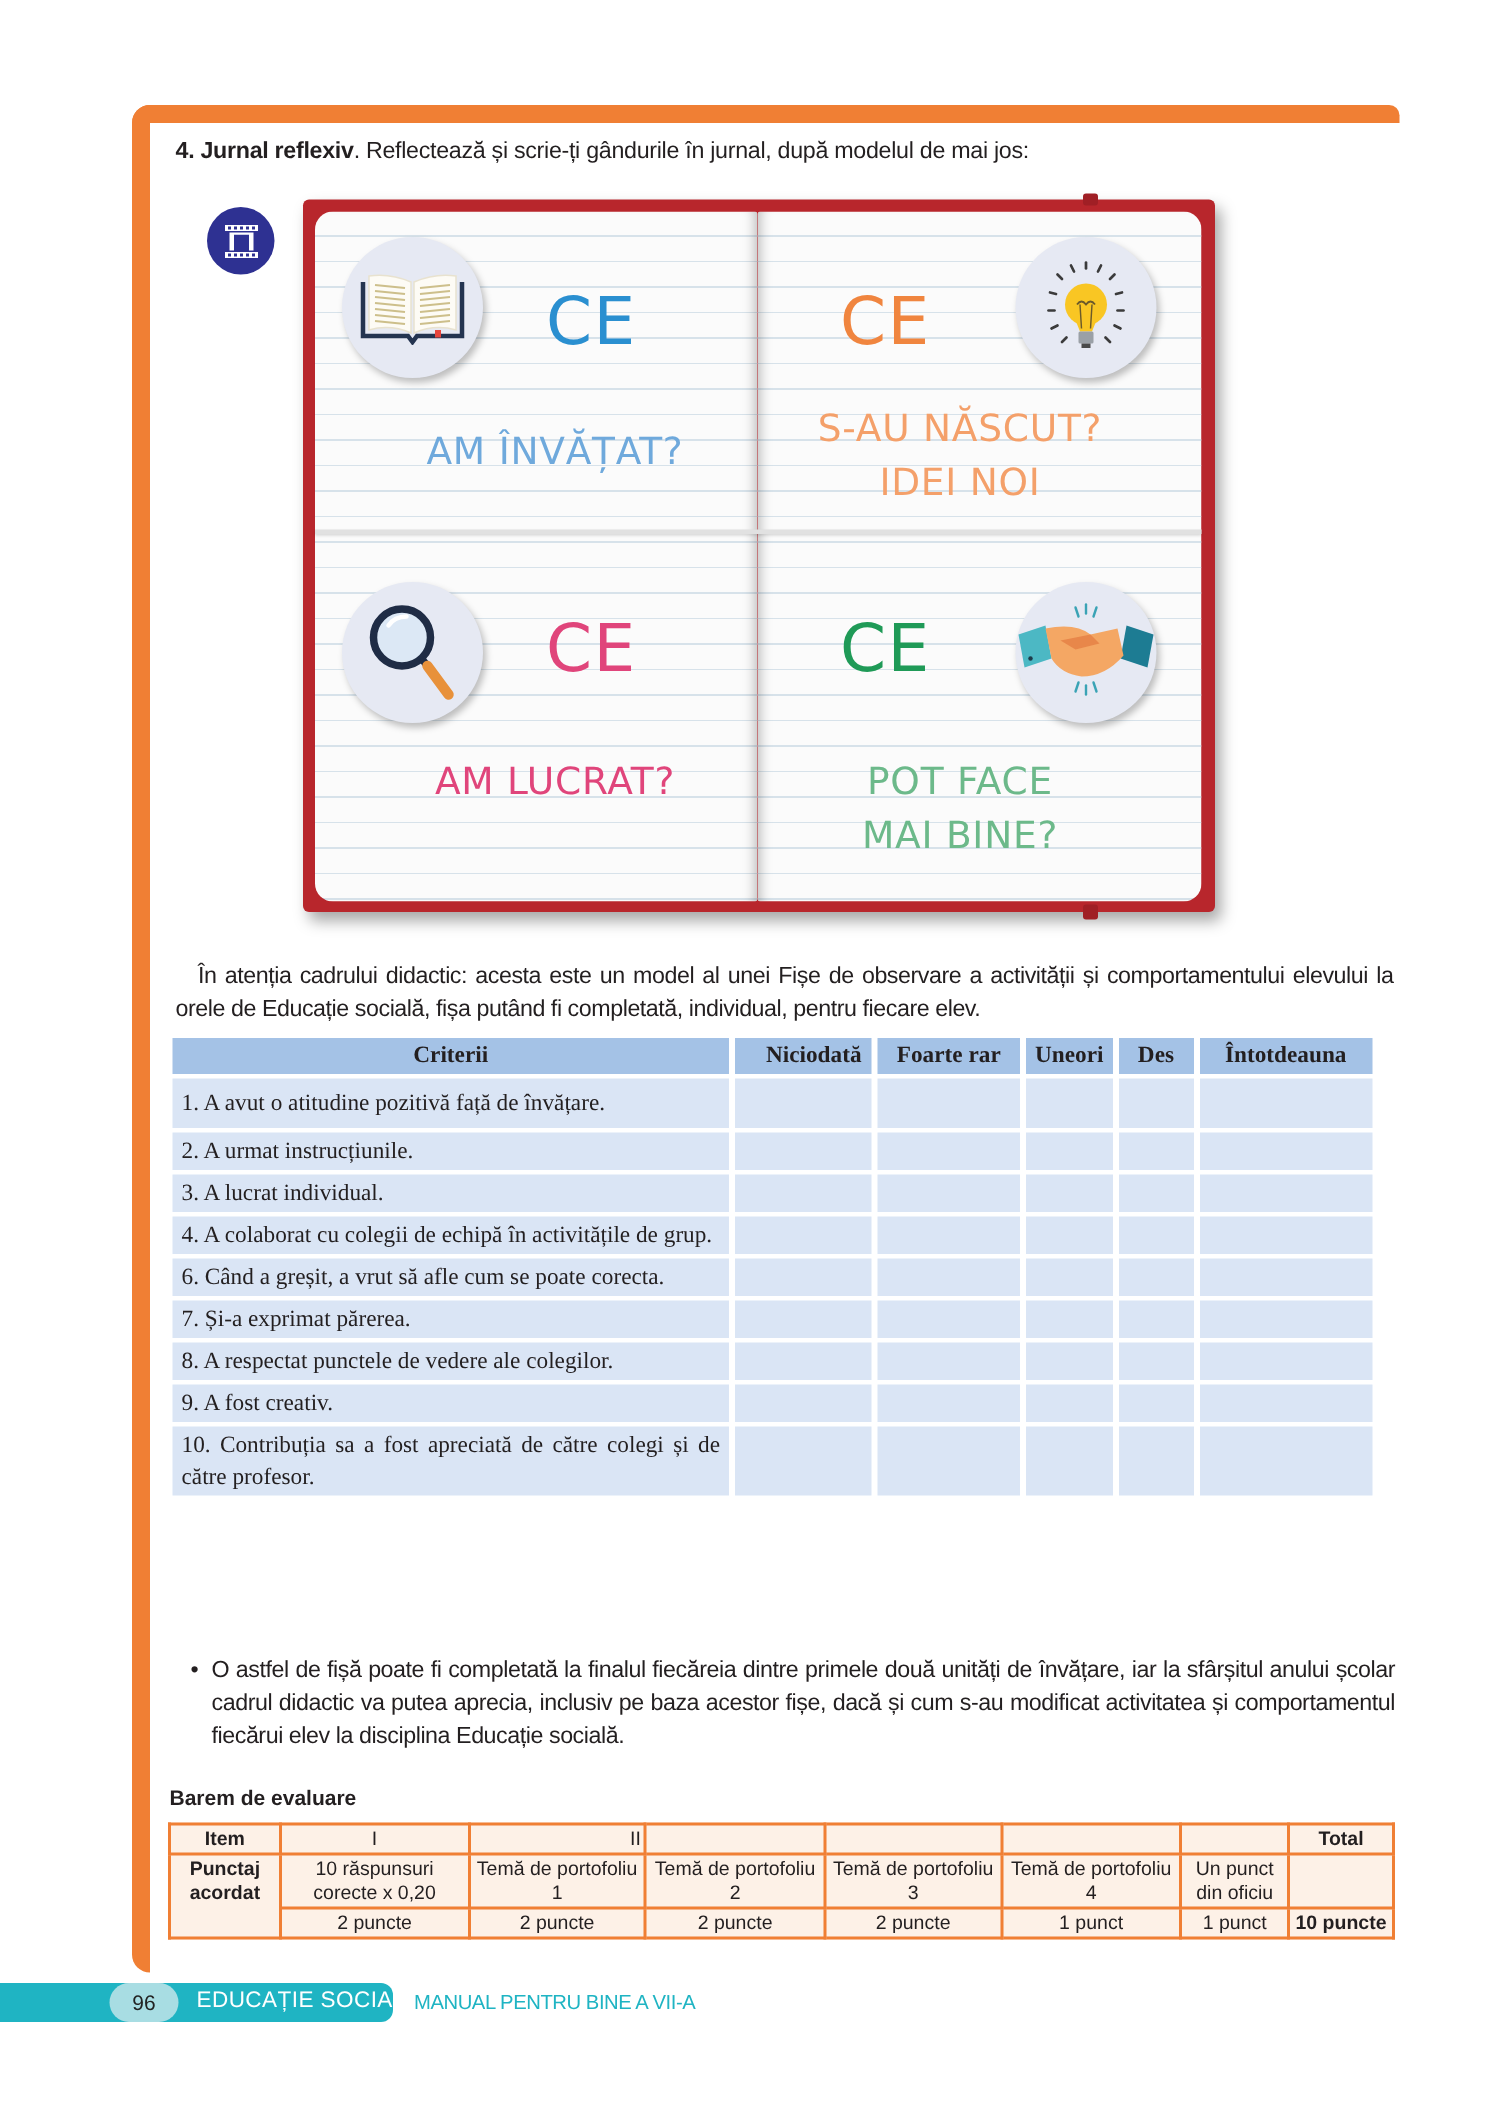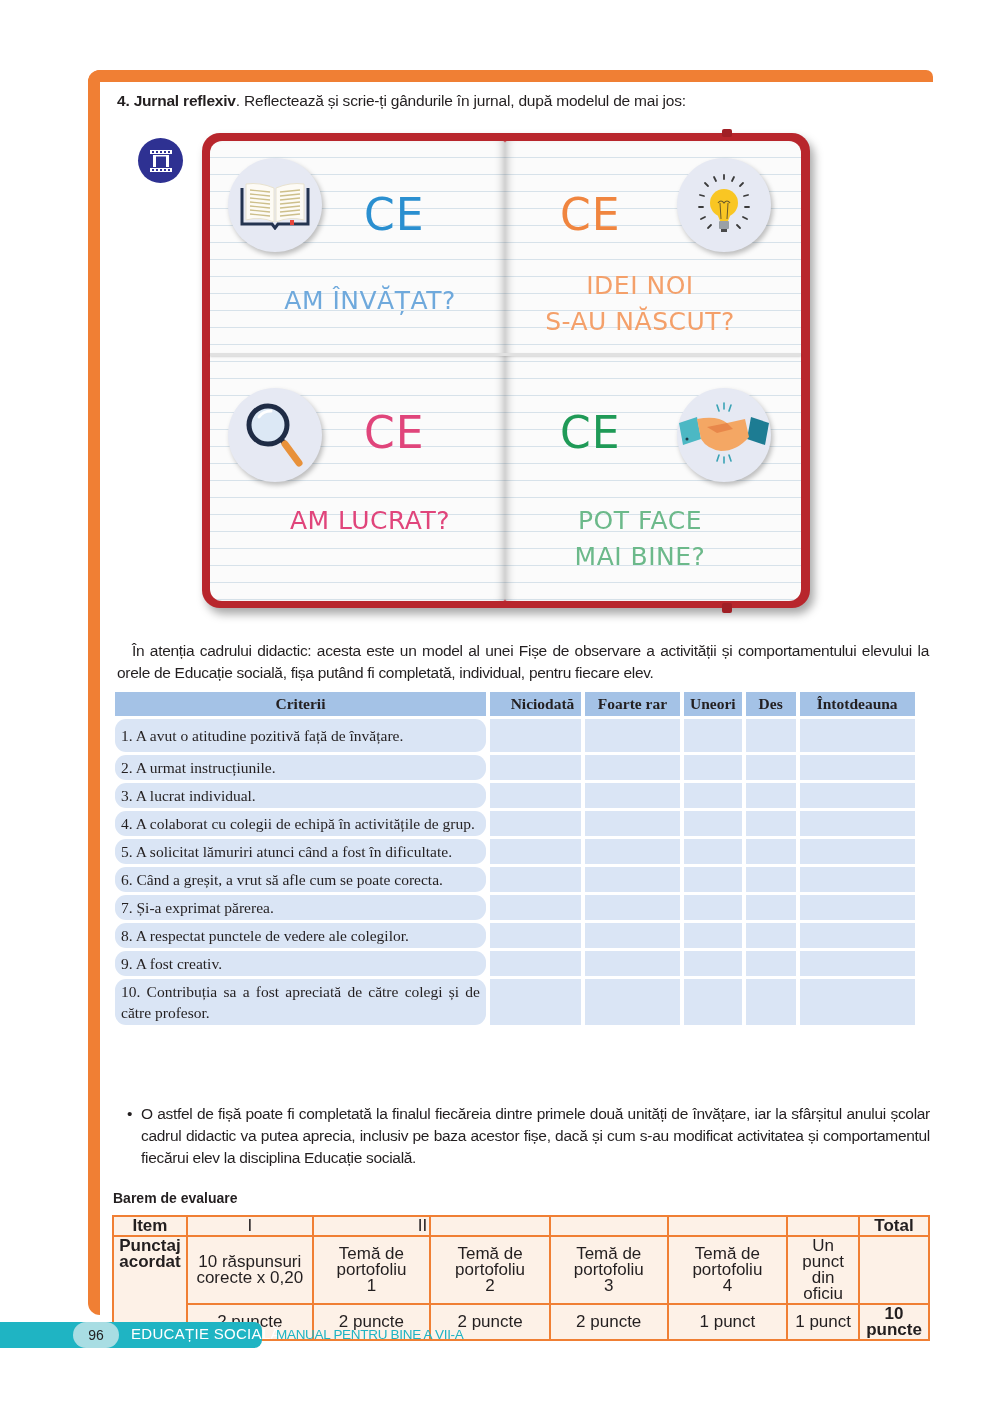--- a/index.html
+++ b/index.html
@@ -9,48 +9,48 @@
   
   .frame-top { position: absolute; left: 88px; top: 70px; width: 845px; height: 12px; background: #f07f34; border-radius: 14px 8px 0 0; }
   .frame-left { position: absolute; left: 88px; top: 70px; width: 12px; height: 1245px; background: #f07f34; border-radius: 14px 0 0 14px; }
 
   .task-title { position: absolute; left: 117px; top: 92px; font-size: 15.5px; letter-spacing: -0.2px; }
   .task-title b { font-weight: bold; }
 
   .film-icon { position: absolute; left: 138px; top: 138px; width: 45px; height: 45px; border-radius: 50%; background: #2e3192; display: flex; align-items: center; justify-content: center; }
 
   
-  .notebook { position: absolute; left: 202px; top: 133px; width: 608px; height: 475px; background: #b8262c; border-radius: 18px; box-shadow: 4px 6px 10px rgba(0,0,0,0.35); }
+  .notebook { position: absolute; left: 202px; top: 133px; width: 608px; height: 475px; background: #b8262c; border-radius: 4px; box-shadow: 4px 6px 10px rgba(0,0,0,0.35); }
   .page { position: absolute; top: 8px; height: 460px; background-color: #fbfbfb;
     background-image: repeating-linear-gradient(to bottom, transparent 0px, transparent 16px, #d7e2ea 16px, #d7e2ea 17px); }
   .page.left { left: 8px; width: 295px; border-radius: 12px 2px 2px 12px; box-shadow: inset -8px 0 8px -6px rgba(0,0,0,0.25); }
   .page.right { left: 303px; width: 296px; border-radius: 2px 12px 12px 2px; box-shadow: inset 8px 0 8px -6px rgba(0,0,0,0.25); }
   .hsep { position: absolute; left: 8px; top: 220px; width: 591px; height: 3px; background: #e1e1e1; box-shadow: 0 1px 2px rgba(0,0,0,0.15); }
   .ribbon { position: absolute; left: 520px; top: -4px; width: 10px; height: 8px; background: #a01f25; border-radius: 2px; }
   .ribbon.bottom { top: 470px; height: 10px; }
 
   .circle { position: absolute; width: 94px; height: 94px; border-radius: 50%; background: #e6e9f3; box-shadow: 2px 3px 5px rgba(0,0,0,0.25); display: flex; align-items: center; justify-content: center; }
   .ce { position: absolute; font-size: 44px; font-family: "DejaVu Sans", sans-serif; font-weight: normal; letter-spacing: 1px; }
   .q { position: absolute; font-size: 25px; font-family: "DejaVu Sans", sans-serif; text-align: center; line-height: 36px; letter-spacing: 0.5px; }
 
   
   .note { position: absolute; left: 117px; top: 640px; width: 812px; font-size: 15.5px; line-height: 22px; text-indent: 15px; text-align: justify; letter-spacing: -0.3px; }
 
   
   .obs { position: absolute; left: 115px; top: 689px; border-collapse: separate; border-spacing: 4px 3px; margin-left: -4px; font-family: Liberation Serif, serif; }
   .obs th { background: #a4c2e6; font-size: 15.5px; font-weight: bold; height: 24px; padding: 0 6px; text-align: center; }
   .obs td { background: #dae5f5; font-size: 15.5px; }
-  .obs td.crit { width: 371px; padding: 2px 6px; line-height: 21px; text-align: justify; border-radius: 11px; }
+  .obs td.crit { width: 371px; padding: 2px 6px; line-height: 21px; text-align: justify; }
   .obs .c1 { width: 91px; padding-left: 20px; } .obs .c2 { width: 95px; } .obs .c3 { width: 48px; } .obs .c4 { width: 50px; } .obs .c5 { width: 115px; }
 
   .bullet { position: absolute; left: 125px; top: 1103px; width: 805px; font-size: 15.5px; line-height: 22px; text-align: justify; letter-spacing: -0.3px; padding-left: 16px; }
   .bullet::before { content: "•"; position: absolute; left: 2px; top: 0; }
 
   .barem-title { position: absolute; left: 113px; top: 1190px; font-size: 14px; font-weight: bold; }
-  .barem { position: absolute; left: 112px; top: 1215px; width: 818px; border-collapse: collapse; font-size: 17px; background: #fdf1e7; }
+  .barem { position: absolute; left: 112px; top: 1215px; width: 818px; border-collapse: collapse; font-size: 13px; background: #fdf1e7; }
   .barem td { border: 2px solid #f07f34; text-align: center; padding: 1px 2px; line-height: 16px; }
   .barem td.b { font-weight: bold; }
 
   
   .footer-bar { position: absolute; left: 0; top: 1322px; width: 262px; height: 26px; background: #1fb4c3; border-radius: 0 8px 8px 0; }
   .page-num-pill { position: absolute; left: 73px; top: 1322px; width: 46px; height: 26px; background: #a8dde3; border-radius: 13px; font-size: 14px; display: flex; align-items: center; justify-content: center; color: #222; }
   .subject { position: absolute; left: 131px; top: 1325px; font-size: 15px; color: #ffffff; letter-spacing: 0.3px; }
   .manual { position: absolute; left: 276px; top: 1327px; font-size: 13.5px; color: #1fb4c3; letter-spacing: -0.3px; }
 </style>
 </head>
@@ -138,22 +138,22 @@
       <circle cx="40" cy="38" r="14" fill="#f9c623"></circle>
       <path d="M32 46 L36 56 L44 56 L48 46 Z" fill="#f9c623"></path>
       <path d="M34 38 Q37 34 40 38 Q43 34 46 38" fill="none" stroke="#6b5a2a" stroke-width="1.2"></path>
       <line x1="36" y1="38" x2="37" y2="54" stroke="#6b5a2a" stroke-width="1"></line>
       <line x1="44" y1="38" x2="43" y2="54" stroke="#6b5a2a" stroke-width="1"></line>
       <rect x="35" y="56" width="10" height="8" rx="1" fill="#9aa0a6"></rect>
       <rect x="37" y="64" width="6" height="3" fill="#4a4a4a"></rect>
     </svg>
   </div>
   <div class="q" style="left:318px; top:135px; width:240px; color:#f4a06a;">
+    <div>S-AU NĂSCUT?</div>
     <div>IDEI NOI</div>
-    <div>S-AU NĂSCUT?</div>
   </div>
 
   <div class="circle" style="left:26px; top:255px;">
     <svg width="80" height="80" viewBox="0 0 80 80">
       <circle cx="33" cy="30" r="19" fill="#dce8f5" stroke="#1f2c45" stroke-width="5"></circle>
       <path d="M24 22 Q28 16 36 16" fill="none" stroke="#fff" stroke-width="3" stroke-linecap="round"></path>
       <line x1="46" y1="44" x2="50" y2="49" stroke="#1f2c45" stroke-width="5"></line>
       <line x1="50" y1="49" x2="64" y2="68" stroke="#e8913a" stroke-width="7" stroke-linecap="round"></line>
     </svg>
   </div>
@@ -224,28 +224,20 @@
       </tr>
     <tr>
         <td class="crit">4. A colaborat cu colegii de echipă în activitățile de grup.</td>
         <td></td>
         <td></td>
         <td></td>
         <td></td>
         <td></td>
       </tr>
     <tr>
-        <td class="crit">5. A solicitat lămuriri atunci când a fost în dificultate.</td>
-        <td></td>
-        <td></td>
-        <td></td>
-        <td></td>
-        <td></td>
-      </tr>
-    <tr>
         <td class="crit">6. Când a greșit, a vrut să afle cum se poate corecta.</td>
         <td></td>
         <td></td>
         <td></td>
         <td></td>
         <td></td>
       </tr>
     <tr>
         <td class="crit">7. Și-a exprimat părerea.</td>
         <td></td>

